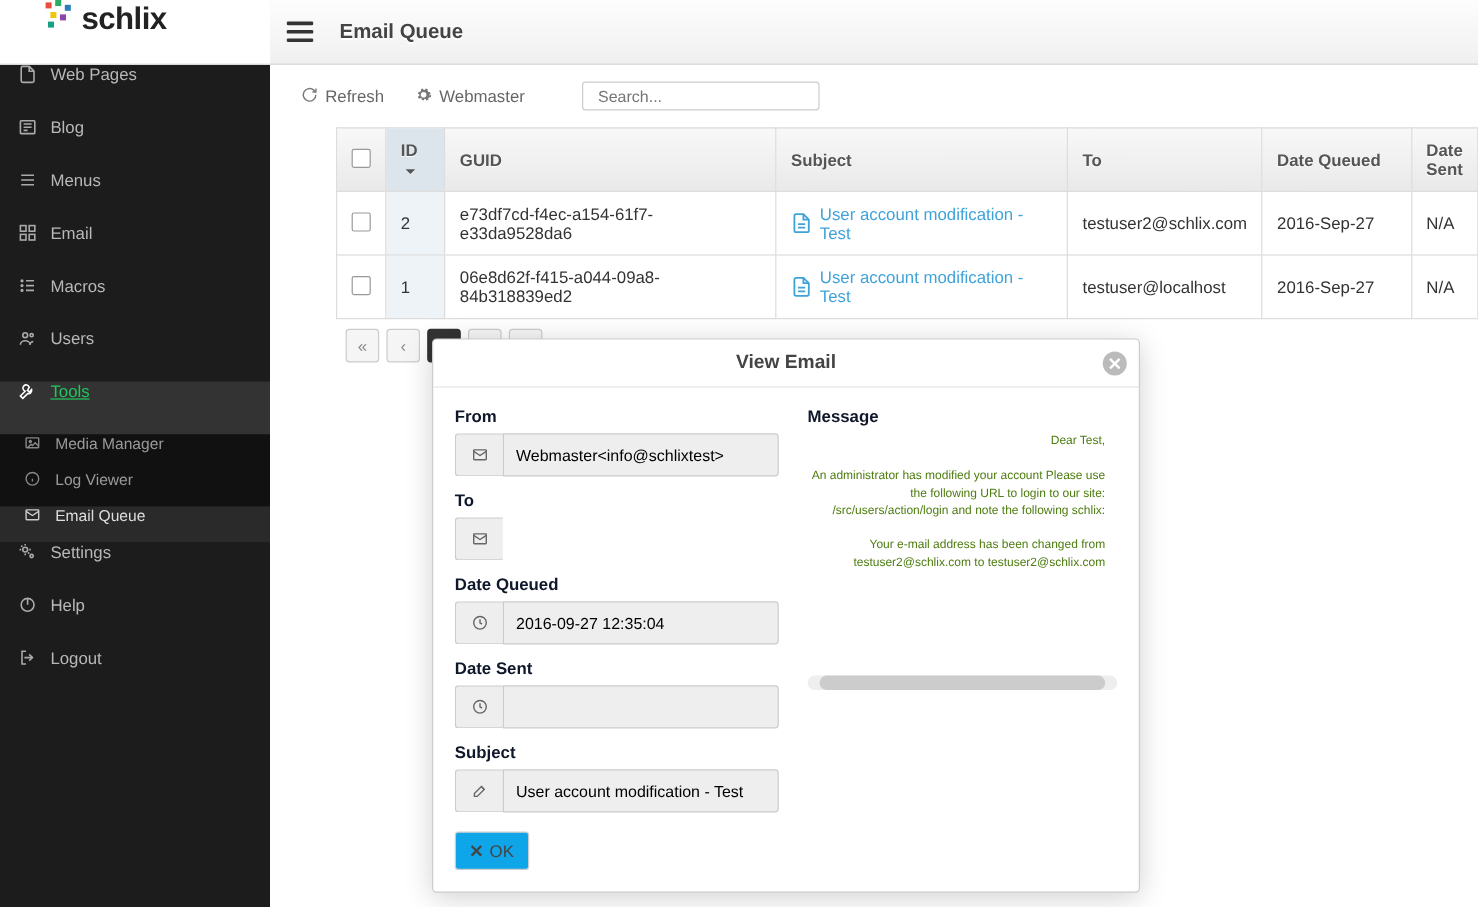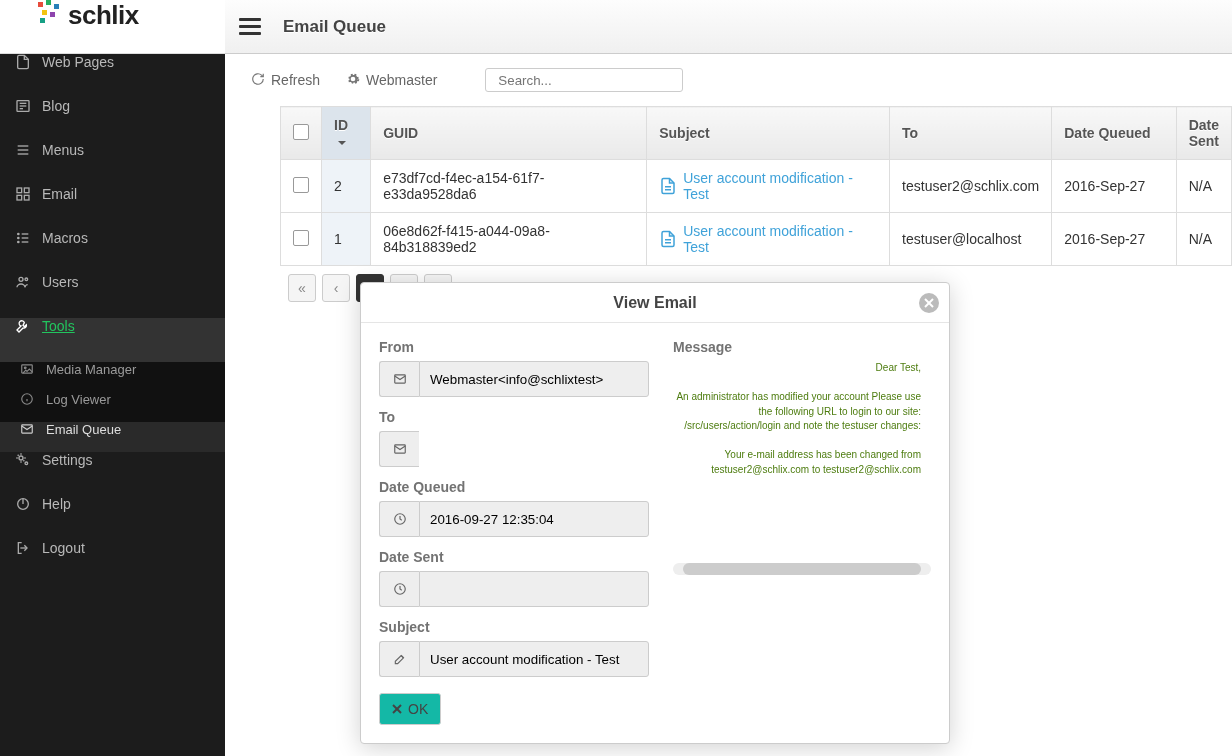--- a/index.html
+++ b/index.html
@@ -47,30 +47,30 @@
 .pg.disabled{ background:#f5f5f5; cursor:default;}
 
 
 .modal { position: absolute; left: 360px; top: 282px; width: 590px; background: #fff; border: 1px solid #ccc; border-radius: 4px; box-shadow: 0 4px 24px rgba(0,0,0,0.18); }
 .modal-hd { height: 40px; display:flex; align-items:center; justify-content:center; position:relative; border-bottom:1px solid #e5e5e5;}
 .modal-title { font-weight:700; font-size:16px; color:#444;}
 .modal-close{ position:absolute; right:10px; top:10px; width:20px; height:20px; border-radius:50%; background:#bbb; display:flex;align-items:center;justify-content:center; cursor:pointer;}
 .modal-body { padding: 16px 18px; display:flex; gap:24px; }
 .modal-left{ width: 270px; }
 .modal-right{ flex:1; }
-.fld-label{ font-weight:700; color:#737373; margin-bottom:6px; margin-top:12px; font-size:14px;}
+.fld-label{ font-weight:700; color:#0f172a; margin-bottom:6px; margin-top:12px; font-size:14px;}
 .fld-label:first-child{margin-top:0;}
 .inp-group{ display:flex; }
 .inp-icon{ width:40px; height:36px; border:1px solid #ccc; border-right:none; background:#eee; display:flex;align-items:center;justify-content:center; border-radius:3px 0 0 3px;}
 .inp{ flex:1; height:36px; border:1px solid #ccc; background:#eee; padding:0 10px; color:#000000; border-radius:0 3px 3px 0;}
 .msg-box{ border:0; color:#4d7c0f; line-height:1.45; font-size:10px; height: 196px; overflow:auto; padding-right:10px;text-align:right;}
 .msg-scroll-h{height:12px;background:#eee;border-radius:6px;margin-top:6px;position:relative;}
 .msg-scroll-h .th{position:absolute;left:10px;right:10px;top:0;height:12px;background:#ccc;border-radius:6px;}
 .modal-ft{ padding: 0 18px 18px 18px;}
-.ok-btn{ display:inline-flex;align-items:center;gap:6px;padding:7px 12px;border:1px solid #ccc;background:#14b8a6;border-radius:3px;cursor:pointer;color:#444;}
+.ok-btn{ display:inline-flex;align-items:center;gap:6px;padding:7px 12px;border:1px solid #ccc;background:#0ea5e9;border-radius:3px;cursor:pointer;color:#444;}
 
 .icon14{width:14px;height:14px;}
 .icon16{width:16px;height:16px;}
 .icon18{width:18px;height:18px;}
 </style>
 </head>
 <body>
 
 <div class="sidebar">
   <div class="logo-area">
@@ -370,21 +370,21 @@
               <path d="M14 6l4 4"></path>
             </svg>
           </div>
         <input class="inp" readonly="" value="User account modification - Test" style="">
       </div>
     </div>
     <div class="modal-right" style="position:relative;">
       <div class="fld-label">Message</div>
       <div class="msg-box">
         <p>Dear Test,</p><br>
-        <p>An administrator has modified your account Please use the following URL to login to our site: /src/users/action/login and note the testuser changes:</p><br>
+        <p>An administrator has modified your account Please use the following URL to login to our site: /src/users/action/login and note the following schlix:</p><br>
         <p>Your e-mail address has been changed from testuser2@schlix.com to testuser2@schlix.com</p>
       </div>
       <div class="msg-scroll-h">
           <div class="th"></div>
         </div>
     </div>
   </div>
   <div class="modal-ft">
     <div class="ok-btn">
       <span><svg width="10" height="10" viewBox="0 0 10 10">

